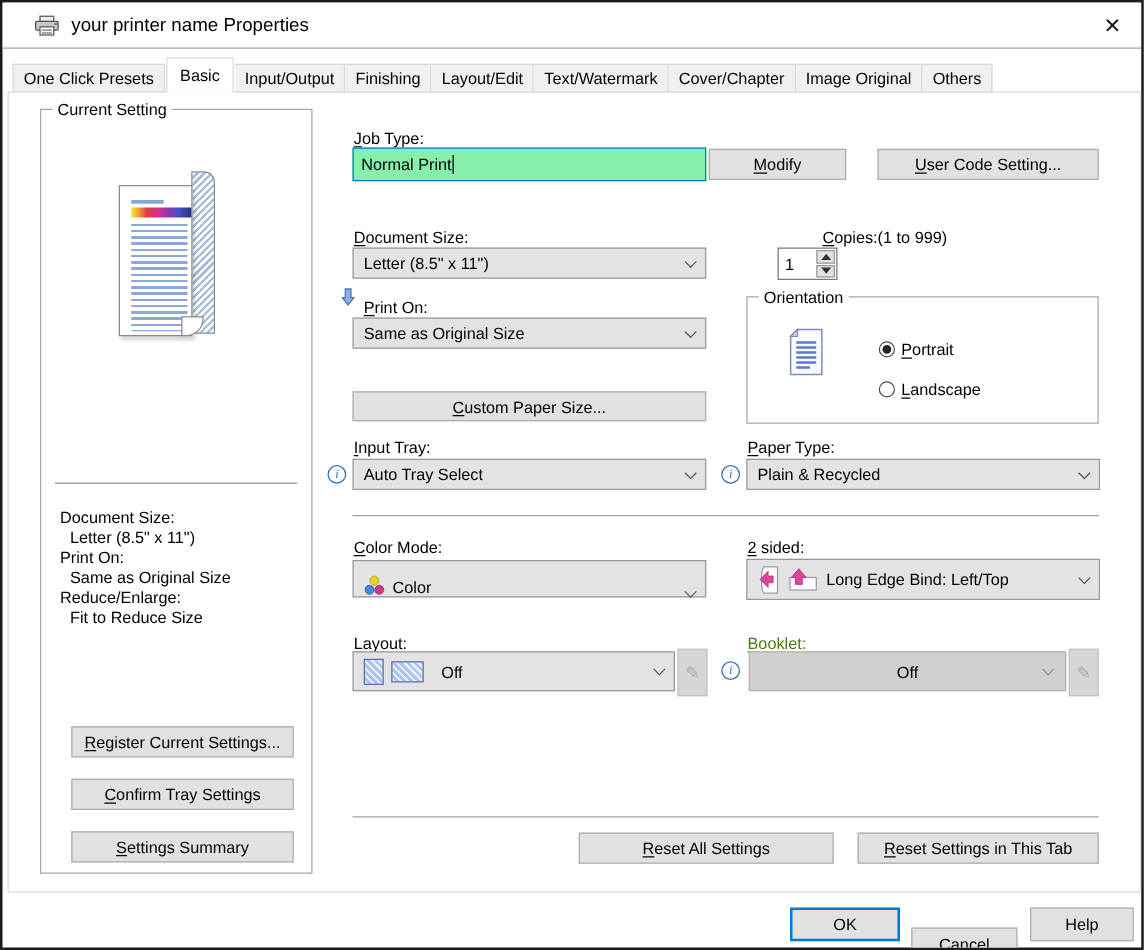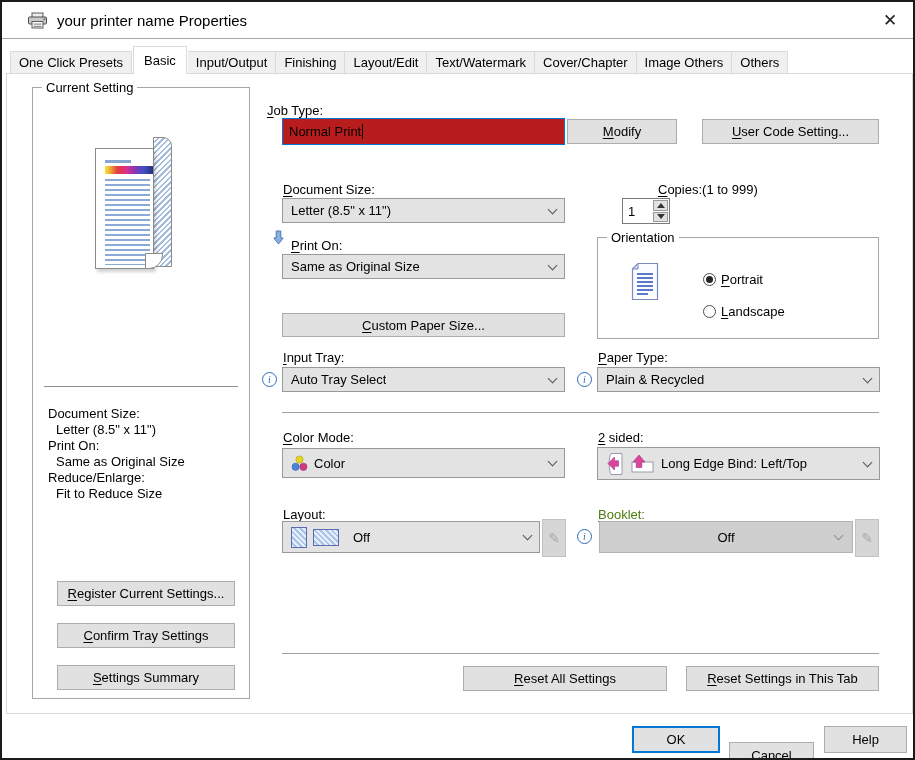--- a/index.html
+++ b/index.html
@@ -26,21 +26,21 @@
 
   .combo { position: absolute; background: #e3e3e3; border: 1px solid #999; display: flex; align-items: center; padding: 0 8px; gap: 6px; z-index: 2; }
   .combo .txt { white-space: nowrap; overflow: hidden; }
   .combo .chev { margin-left: auto; }
   .combo.disabled { background: #cfcfcf; border-color: #b3b3b3; }
   .combo.center { justify-content: center; }
   .combo.center .chev { position: absolute; right: 10px; }
   .chev { width: 7px; height: 7px; border-right: 1.4px solid #555; border-bottom: 1.4px solid #555; transform: rotate(45deg); margin-top: -3px; flex: none; }
   .combo.disabled .chev { border-color: #8f8f8f; }
 
-  .textbox { position: absolute; background: #b91c1c; border: 1px solid #0078d7; display: flex; align-items: center; padding: 0 6px; z-index: 2; }
+  .textbox { position: absolute; background: #86efac; border: 1px solid #0078d7; display: flex; align-items: center; padding: 0 6px; z-index: 2; }
   .caret { width: 1px; height: 15px; background: #000; margin-left: 1px; }
 
   .group { position: absolute; border: 1px solid #a6a6a6; z-index: 1; }
   .legend { position: absolute; top: -8px; left: 9px; background: #fff; padding: 0 4px; white-space: nowrap; }
 
   .hr { position: absolute; height: 1px; background: #a0a0a0; z-index: 2; }
 
   .radio { position: absolute; display: flex; align-items: center; gap: 5px; z-index: 2; }
   .rb { width: 13px; height: 13px; border: 1px solid #4d4d4d; border-radius: 50%; background: #fff; display: inline-flex; align-items: center; justify-content: center; flex: none; }
   .rb.checked::after { content: ""; width: 7px; height: 7px; border-radius: 50%; background: #262626; }
@@ -92,21 +92,21 @@
   </div>
 
   <div class="tabstrip">
     <div class="tab">One Click Presets</div>
     <div class="tab active">Basic</div>
     <div class="tab">Input/Output</div>
     <div class="tab">Finishing</div>
     <div class="tab">Layout/Edit</div>
     <div class="tab">Text/Watermark</div>
     <div class="tab">Cover/Chapter</div>
-    <div class="tab">Image Others</div>
+    <div class="tab">Image Original</div>
     <div class="tab">Others</div>
   </div>
 
   <div class="pane"></div>
 
   <div class="group" style="left:30px; top:85px; width:218px; height:612px;">
     <span class="legend">Current Setting</span>
   </div>
 
   <div class="preview">
@@ -125,21 +125,21 @@
   <span class="lbl" style="left:54px; top:420px;">Letter (8.5" x 11")</span>
   <span class="lbl" style="left:46px; top:436px;">Print On:</span>
   <span class="lbl" style="left:54px; top:452px;">Same as Original Size</span>
   <span class="lbl" style="left:46px; top:468px;">Reduce/Enlarge:</span>
   <span class="lbl" style="left:54px; top:484px;">Fit to Reduce Size</span>
 
   <div class="btn" style="left:55px; top:579px; width:178px; height:25px;"><u>R</u>egister Current Settings...</div>
   <div class="btn" style="left:55px; top:621px; width:178px; height:25px;"><u>C</u>onfirm Tray Settings</div>
   <div class="btn" style="left:55px; top:663px; width:178px; height:25px;"><u>S</u>ettings Summary</div>
 
-  <span class="lbl" style="left:265px; top:101px;"><u>J</u>ob Type:</span>
+  <span class="lbl" style="left:281px; top:101px;"><u>J</u>ob Type:</span>
   <div class="textbox" style="left:280px; top:116px; width:283px; height:27px;">
     <span>Normal Print</span>
     <span class="caret"></span>
   </div>
   <div class="btn" style="left:565px; top:117px; width:110px; height:25px;"><u>M</u>odify</div>
   <div class="btn" style="left:700px; top:117px; width:177px; height:25px;"><u>U</u>ser Code Setting...</div>
 
   <span class="lbl" style="left:281px; top:180px;"><u>D</u>ocument Size:</span>
   <div class="combo" style="left:280px; top:196px; width:283px; height:25px;">
     <span class="txt">Letter (8.5" x 11")</span>
@@ -208,21 +208,21 @@
   <span class="lbl" style="left:596px; top:348px;"><u>P</u>aper Type:</span>
   <span class="info" style="left:575px; top:370px;">i</span>
   <div class="combo" style="left:595px; top:365px; width:283px; height:25px;">
     <span class="txt">Plain &amp; Recycled</span>
     <span class="chev"></span>
   </div>
 
   <div class="hr" style="left:280px; top:410px; width:597px;"></div>
 
   <span class="lbl" style="left:281px; top:428px;"><u>C</u>olor Mode:</span>
-  <div class="combo" style="left:280px; top:446px; width:283px; height:30px;">
+  <div class="combo" style="left:280px; top:446px; width:283px; height:30px;align-items:flex-end;">
     <span>
       <svg width="17" height="17" viewBox="0 0 17 17">
         <circle cx="8.5" cy="4.5" r="3.6" fill="#e3d322" stroke="#b0a010" stroke-width="0.6"></circle>
         <circle cx="4.6" cy="11.8" r="3.6" fill="#4a86d8" stroke="#2c5fa8" stroke-width="0.6"></circle>
         <circle cx="12.4" cy="11.8" r="3.6" fill="#cc3a86" stroke="#9e2462" stroke-width="0.6"></circle>
       </svg>
     </span>
     <span class="txt">Color</span>
     <span class="chev"></span>
   </div>

